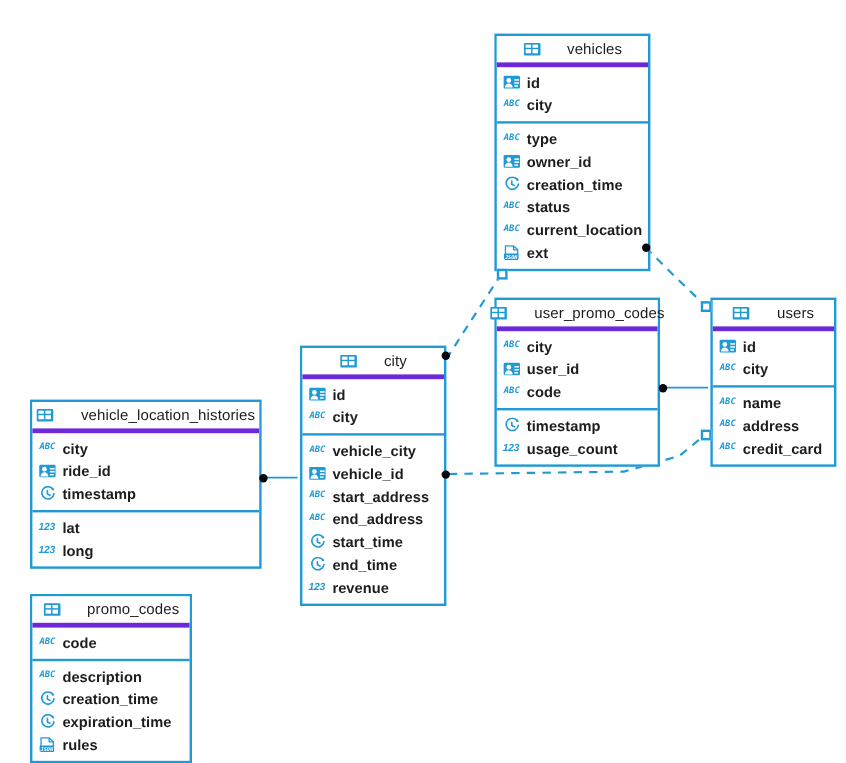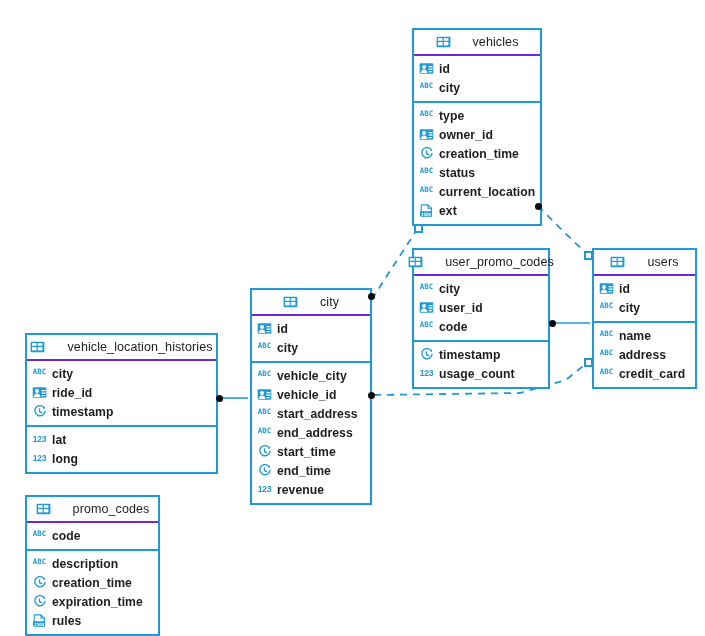--- a/index.html
+++ b/index.html
@@ -21,21 +21,21 @@
     box-sizing:border-box;
     background:#ffffff;
     border:2px solid #1f9ad6;
     z-index:5;
   }
   .tbl-header{
     box-sizing:border-box;
     height:26px;
     display:flex;align-items:center;justify-content:center;
     gap:22px;
-    border-bottom:2px solid #6d28d9;
+    border-bottom:4px solid #6d28d9;
     padding:0 4px;
     background:#ffffff;
   }
   .tbl-title{
     font-size:12.5px;
     color:#1d1d1d;
     white-space:nowrap;
     letter-spacing:.1px;
   }
   .tbl-section{padding:3px 0 4px 0;}
@@ -43,21 +43,21 @@
   .col-row{
     display:flex;align-items:center;gap:5px;
     height:19px;
     padding:0 6px 0 5px;
     white-space:nowrap;
   }
   .col-name{font-size:12.2px;color:#1d1d1d;letter-spacing:.05px;font-weight:bold;}
   .col-row.pk .col-name{font-weight:bold;}
 
   
-  .ico{flex:0 0 auto;display:inline-flex;align-items:center;justify-content:center;}
+  .ico{flex:0 0 auto;display:inline-flex;align-items:center;justify-content:flex-start;font-style:italic;}
   .ico svg{display:block;}
   .ico-abc{width:15px;height:13px;}
   .ico-num{
     width:15px;height:13px;
     font-size:8.6px;font-weight:bold;color:#1f9ad6;
     font-family:"Liberation Sans",sans-serif;
     line-height:13px;letter-spacing:-.2px;
     text-align:center;
   }
 

